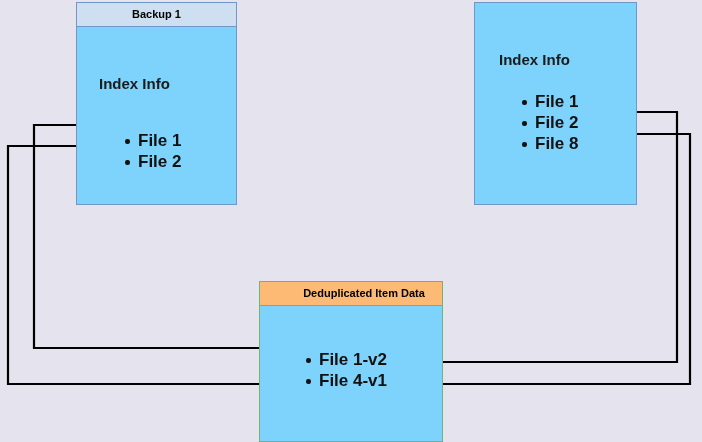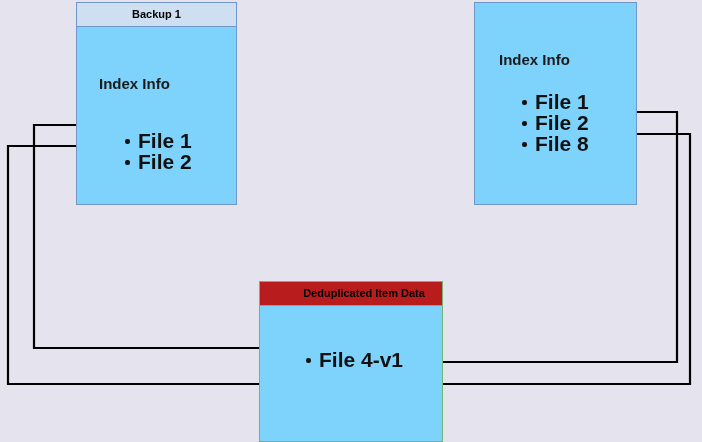--- a/index.html
+++ b/index.html
@@ -48,21 +48,21 @@
     font-size: 11px;
     color: #000;
     line-height: 1;
     padding: 6px 2px 6px 2px;
   }
   .node.blue .node-header {
     background: #cfdff2;
     border-bottom: 1.5px solid #7396c8;
   }
   .node.green .node-header {
-    background: #b91c1c;
+    background: #fdba74;
     border-bottom: 1.5px solid #72b472;
     padding-left: 28px;
   }
   .node-body {
     position: relative;
     flex: 1;
     background: #7dd3fc;
     font-weight: bold;
   }
   .body-title {
@@ -72,21 +72,21 @@
     white-space: nowrap;
   }
   .bullet-list {
     position: absolute;
     margin: 0;
     padding: 0;
     list-style: none;
   }
   .bullet-list li {
     position: relative;
-    font-size: 21px;
+    font-size: 17px;
     color: #111;
     height: 21px;
     line-height: 21px;
     white-space: nowrap;
     padding-left: 13px;
   }
   .bullet-list li::before {
     content: "";
     position: absolute;
     left: 0;
@@ -148,18 +148,19 @@
         <li>File 2</li>
         <li>File 8</li>
       </ul>
     </div>
   </div>
 
   <div class="node green" id="node-dedup">
     <div class="node-header">Deduplicated Item Data</div>
     <div class="node-body">
       <ul class="bullet-list">
+        <li>File 1-v2</li>
         <li>File 4-v1</li>
       </ul>
     </div>
   </div>
 
 </div>
 
 </body></html>

